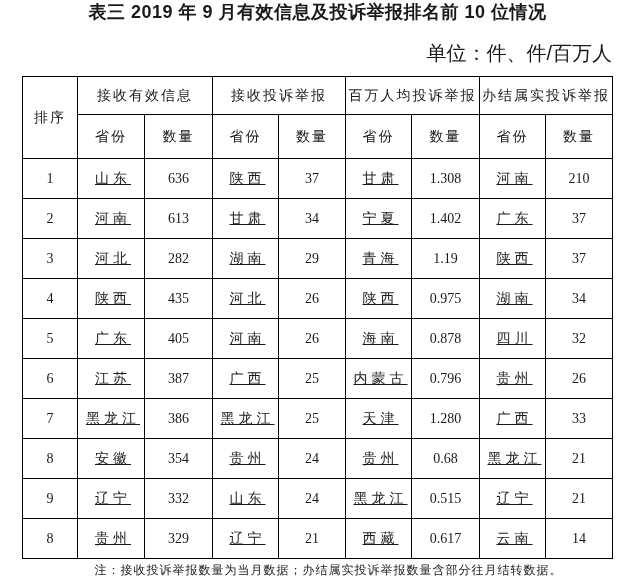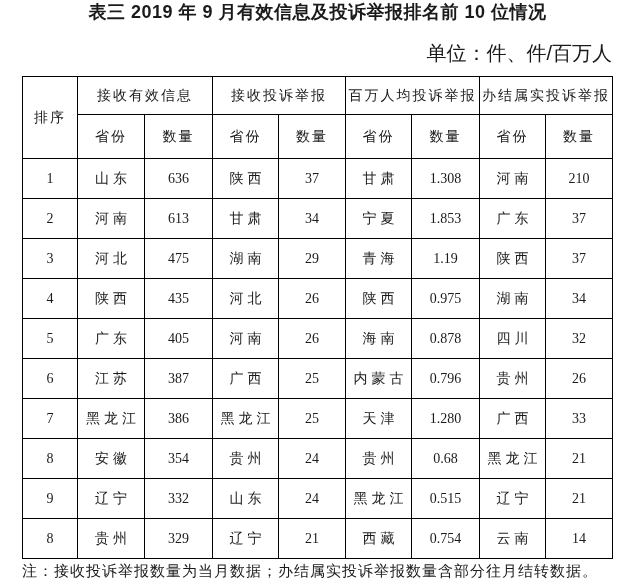--- a/index.html
+++ b/index.html
@@ -46,25 +46,27 @@
   .rank-table thead tr.group-row { height: 38px; }
   .rank-table thead tr.sub-row { height: 44px; margin-left: 20px; }
   .rank-table tbody tr { height: 40px; }
   .rank-table th {
     font-weight: normal;
     letter-spacing: 2px;
   }
   .rank-table td.province {
     letter-spacing: 4px;
     text-indent: 4px; 
+    text-decoration: underline;
   }
   .footnote {
     margin: 3px 0 0 22px;
-    font-size: 15px;
+    font-size: 12px;
     letter-spacing: 1px;
+    text-align: center;
   }
 </style>
 </head>
 <body>
 
 <div class="doc-title">表三 2019 年 9 月有效信息及投诉举报排名前 10 位情况</div>
 
 <div class="unit-row">单位：件、件/百万人</div>
 
 <table class="rank-table">
@@ -110,28 +112,28 @@
         <td class="province">河南</td>
         <td>210</td>
       </tr>
       <tr>
         <td>2</td>
         <td class="province">河南</td>
         <td>613</td>
         <td class="province">甘肃</td>
         <td>34</td>
         <td class="province">宁夏</td>
-        <td>1.853</td>
+        <td>1.402</td>
         <td class="province">广东</td>
         <td>37</td>
       </tr>
       <tr>
         <td>3</td>
         <td class="province">河北</td>
-        <td>475</td>
+        <td>282</td>
         <td class="province">湖南</td>
         <td>29</td>
         <td class="province">青海</td>
         <td>1.19</td>
         <td class="province">陕西</td>
         <td>37</td>
       </tr>
       <tr>
         <td>4</td>
         <td class="province">陕西</td>
@@ -198,20 +200,20 @@
         <td class="province">辽宁</td>
         <td>21</td>
       </tr>
       <tr>
         <td>8</td>
         <td class="province">贵州</td>
         <td>329</td>
         <td class="province">辽宁</td>
         <td>21</td>
         <td class="province">西藏</td>
-        <td>0.754</td>
+        <td>0.617</td>
         <td class="province">云南</td>
         <td>14</td>
       </tr>
     </tbody>
 </table>
 
 <div class="footnote">注：接收投诉举报数量为当月数据；办结属实投诉举报数量含部分往月结转数据。</div>
 
 </body></html>

